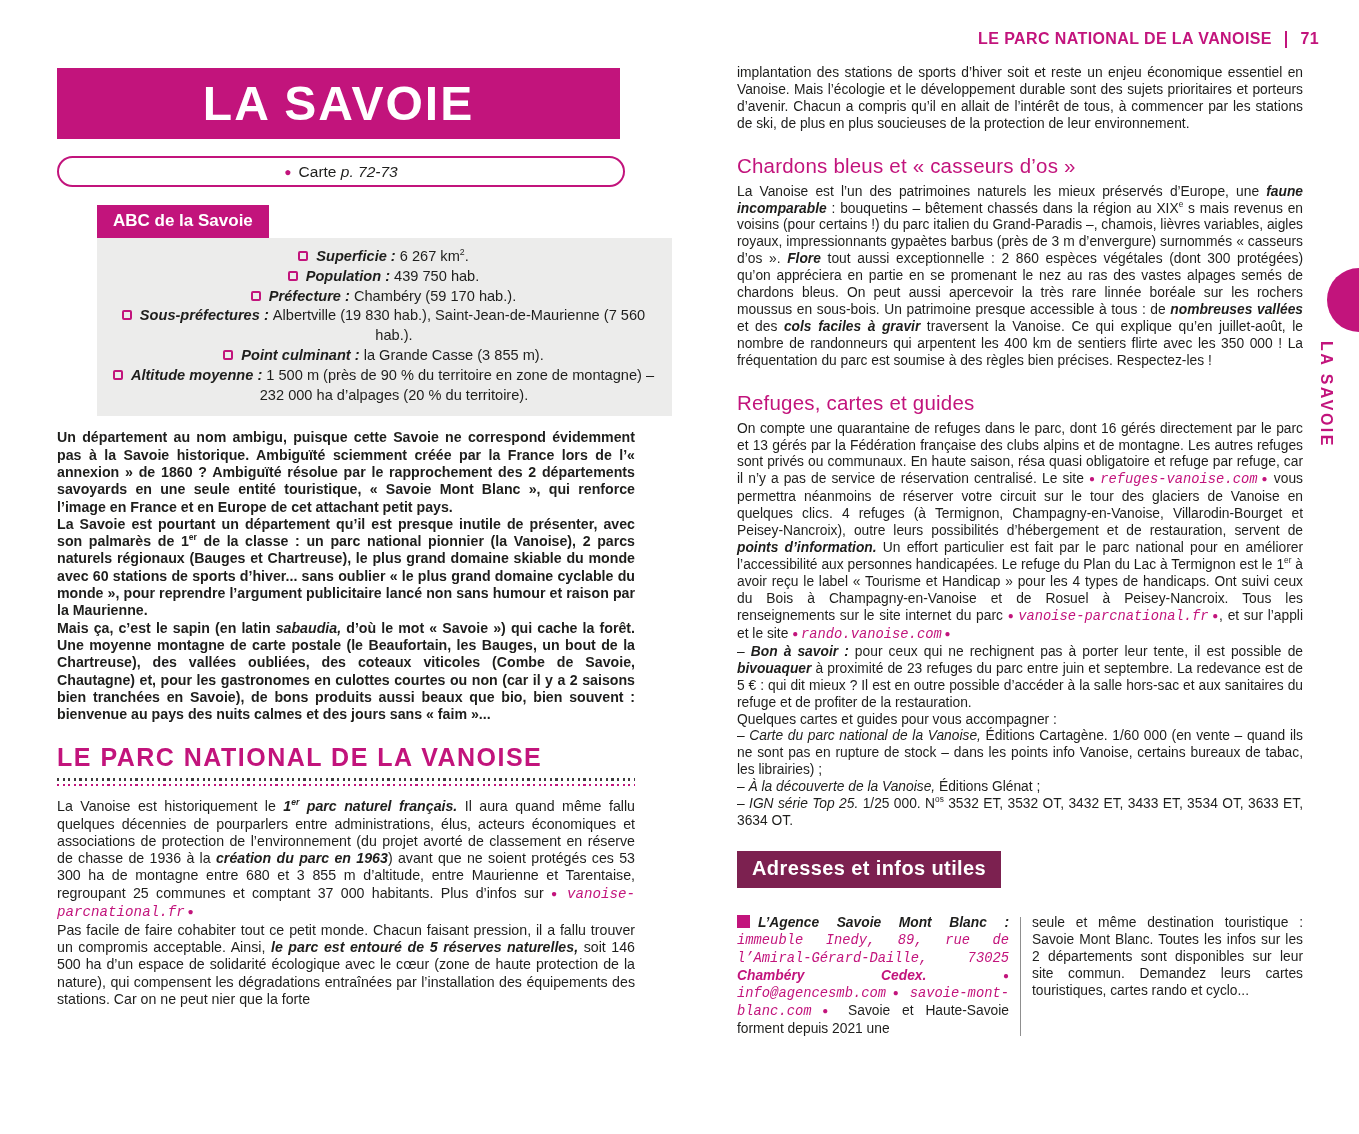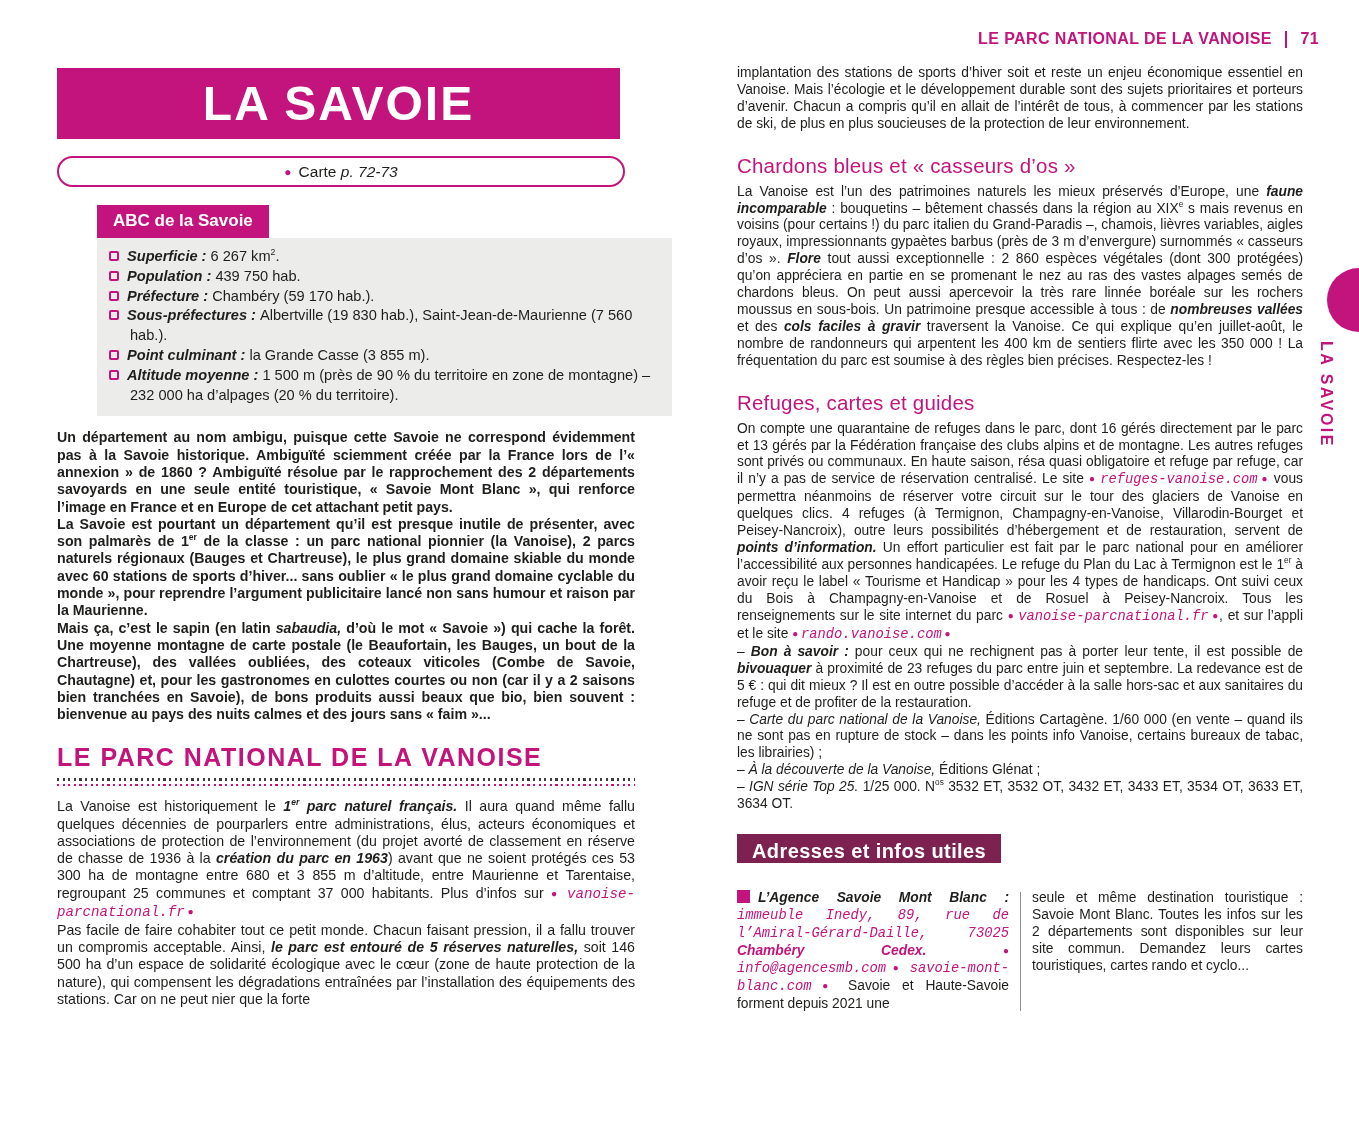--- a/index.html
+++ b/index.html
@@ -16,39 +16,39 @@
   
   .col-left{position:absolute;left:57px;top:68px;width:578px;}
   .title-banner{width:563px;height:71px;background:var(--magenta);display:flex;align-items:center;justify-content:center;}
   .title-banner span{color:#fff;font-weight:700;font-size:48px;letter-spacing:2px;}
   .map-pill{margin-top:17px;width:568px;height:31px;border:2.5px solid var(--magenta);border-radius:17px;display:flex;align-items:center;justify-content:center;font-size:15.5px;}
   .pill-dot{color:var(--magenta);font-size:12px;margin-right:7px;}
   .it{font-style:italic;}
   .abc{margin-top:18px;margin-left:8px;width:607px;padding-left:32px;}
   .abc-header{display:inline-block;background:var(--magenta);color:#fff;font-weight:700;font-size:17px;padding:6px 16px 7px;}
   .abc-body{background:var(--boxgray);padding:9px 14px 11px 12px;}
-  .abc-item{font-size:14.6px;line-height:19.8px;text-align:left;padding-left:21px;text-indent:-21px;}
+  .abc-item{font-size:14.6px;line-height:19.8px;text-align:center;padding-left:21px;text-indent:-21px;}
   .abc-sq{display:inline-block;width:10px;height:10px;border:2.4px solid var(--magenta);border-radius:2px;margin-right:8px;text-indent:0;}
   .para{margin:0;text-align:justify;}
   .col-left .para{font-size:14.2px;line-height:17.3px;}
   .bold-para{font-weight:700;}
   .intro-block{margin-top:13px;}
   .left-heading{margin:20px 0 0;color:var(--magenta);font-weight:700;font-size:25px;letter-spacing:1.5px;}
   .dotted-rule{margin-top:6px;margin-bottom:12px;width:578px;}
   .dr-row{height:2.6px;margin-bottom:2.6px;background-image:repeating-linear-gradient(90deg,#3c3c3c 0,#3c3c3c 2.2px,transparent 2.2px,transparent 5.6px);}
   .dr-row.magenta{background-image:repeating-linear-gradient(90deg,var(--magenta) 0,var(--magenta) 2.2px,transparent 2.2px,transparent 5.6px);}
 
   
   .col-right{position:absolute;left:737px;top:30px;width:566px;}
   .page-header{display:flex;justify-content:flex-end;align-items:center;gap:13px;color:var(--magenta);font-weight:700;font-size:16px;letter-spacing:0.4px;margin-right:-16px;}
   .ph-bar{width:2.5px;height:17px;background:var(--magenta);}
   .col-right .para{font-size:13.8px;line-height:16.9px;}
   .first-right-para{margin-top:17px;}
   .sub-heading{margin:21px 0 6px;color:var(--magenta);font-weight:400;font-size:20.5px;letter-spacing:0.2px;}
-  .addr-banner{display:inline-block;background:var(--plum);color:#fff;font-weight:700;font-size:20px;letter-spacing:0.4px;padding:6px 15px 0;margin-top:21px;}
+  .addr-banner{display:inline-block;background:var(--plum);color:#fff;font-weight:700;font-size:20px;letter-spacing:0.4px;padding:6px 15px 8px;margin-top:21px;}
   .addr-row{display:flex;margin-top:27px;}
   .addr-col1{width:272px;}
   .addr-rule{width:1px;background:#8f8f8f;margin:2px 11px;}
   .addr-col2{flex:1;}
   .addr-sq{display:inline-block;width:13px;height:13px;background:var(--magenta);margin-right:8px;vertical-align:-1px;}
 
   
   .edge-circle{position:absolute;width:64px;height:64px;border-radius:50%;background:var(--magenta);right:-32px;top:268px;}
   .edge-label{position:absolute;top:341px;right:24px;writing-mode:vertical-rl;text-orientation:mixed;color:var(--magenta);font-weight:700;font-size:16px;letter-spacing:2.5px;}
 
@@ -114,20 +114,21 @@
     </div>
 
     <p class="para first-right-para">implantation des stations de sports d’hiver soit et reste un enjeu économique essentiel en Vanoise. Mais l’écologie et le développement durable sont des sujets prioritaires et porteurs d’avenir. Chacun a compris qu’il en allait de l’intérêt de tous, à commencer par les stations de ski, de plus en plus soucieuses de la protection de leur environnement.</p>
 
     <h3 class="sub-heading">Chardons bleus et « casseurs d’os »</h3>
     <p class="para"><span>La Vanoise est l’un des patrimoines naturels les mieux préservés d’Europe, une </span><span class="rt-bi">faune incomparable</span><span> : bouquetins – bêtement chassés dans la région au XIX</span><span class="rt-sup">e</span><span> s mais revenus en voisins (pour certains !) du parc italien du Grand-Paradis –, chamois, lièvres variables, aigles royaux, impressionnants gypaètes barbus (près de 3 m d’envergure) surnommés « casseurs d’os ». </span><span class="rt-bi">Flore</span><span> tout aussi exceptionnelle : 2 860 espèces végétales (dont 300 protégées) qu’on appréciera en partie en se promenant le nez au ras des vastes alpages semés de chardons bleus. On peut aussi apercevoir la très rare linnée boréale sur les rochers moussus en sous-bois. Un patrimoine presque accessible à tous : de </span><span class="rt-bi">nombreuses vallées</span><span> et des </span><span class="rt-bi">cols faciles à gravir</span><span> traversent la Vanoise. Ce qui explique qu’en juillet-août, le nombre de randonneurs qui arpentent les 400 km de sentiers flirte avec les 350 000 ! La fréquentation du parc est soumise à des règles bien précises. Respectez-les !</span></p>
 
     <h3 class="sub-heading">Refuges, cartes et guides</h3>
     <p class="para"><span>On compte une quarantaine de refuges dans le parc, dont 16 gérés directement par le parc et 13 gérés par la Fédération française des clubs alpins et de montagne. Les autres refuges sont privés ou communaux. En haute saison, résa quasi obligatoire et refuge par refuge, car il n’y a pas de service de réservation centralisé. Le site </span><span class="rt-dot">● </span><span class="rt-link">refuges-vanoise.com</span><span class="rt-dot"> ●</span><span> vous permettra néanmoins de réserver votre circuit sur le tour des glaciers de Vanoise en quelques clics. 4 refuges (à Termignon, Champagny-en-Vanoise, Villarodin-Bourget et Peisey-Nancroix), outre leurs possibilités d’hébergement et de restauration, servent de </span><span class="rt-bi">points d’information.</span><span> Un effort particulier est fait par le parc national pour en améliorer l’accessibilité aux personnes handicapées. Le refuge du Plan du Lac à Termignon est le 1</span><span class="rt-sup">er</span><span> à avoir reçu le label « Tourisme et Handicap » pour les 4 types de handicaps. Ont suivi ceux du Bois à Champagny-en-Vanoise et de Rosuel à Peisey-Nancroix. Tous les renseignements sur le site internet du parc </span><span class="rt-dot">● </span><span class="rt-link">vanoise-parcnational.fr</span><span class="rt-dot"> ●</span><span>, et sur l’appli et le site </span><span class="rt-dot">● </span><span class="rt-link">rando.vanoise.com</span><span class="rt-dot"> ●</span></p>
     <p class="para"><span>– </span><span class="rt-bi">Bon à savoir :</span><span> pour ceux qui ne rechignent pas à porter leur tente, il est possible de </span><span class="rt-bi">bivouaquer</span><span> à proximité de 23 refuges du parc entre juin et septembre. La redevance est de 5 € : qui dit mieux ? Il est en outre possible d’accéder à la salle hors-sac et aux sanitaires du refuge et de profiter de la restauration.</span></p>
+    <p class="para">Quelques cartes et guides pour vous accompagner :</p>
     <p class="para"><span>– </span><span class="rt-i">Carte du parc national de la Vanoise,</span><span> Éditions Cartagène. 1/60 000 (en vente – quand ils ne sont pas en rupture de stock – dans les points info Vanoise, certains bureaux de tabac, les librairies) ;</span></p>
     <p class="para"><span>– </span><span class="rt-i">À la découverte de la Vanoise,</span><span> Éditions Glénat ;</span></p>
     <p class="para"><span>– </span><span class="rt-i">IGN série Top 25.</span><span> 1/25 000. N</span><span class="rt-sup">os</span><span> 3532 ET, 3532 OT, 3432 ET, 3433 ET, 3534 OT, 3633 ET, 3634 OT.</span></p>
 
     <div>
       <div class="addr-banner">Adresses et infos utiles</div>
     </div>
 
     <div class="addr-row">
       <p class="para addr-col1"><span class="addr-sq"></span><span><span class="rt-bi">L’Agence Savoie Mont Blanc : </span><span class="rt-link">immeuble Inedy, 89, rue de l’Amiral-Gérard-Daille, 73025 </span><span class="rt-linkb">Chambéry Cedex.</span><span> </span><span class="rt-dot">● </span><span class="rt-link">info@agencesmb.com</span><span class="rt-dot"> ● </span><span class="rt-link">savoie-mont-blanc.com</span><span class="rt-dot"> ●</span><span> Savoie et Haute-Savoie forment depuis 2021 une</span></span></p>

